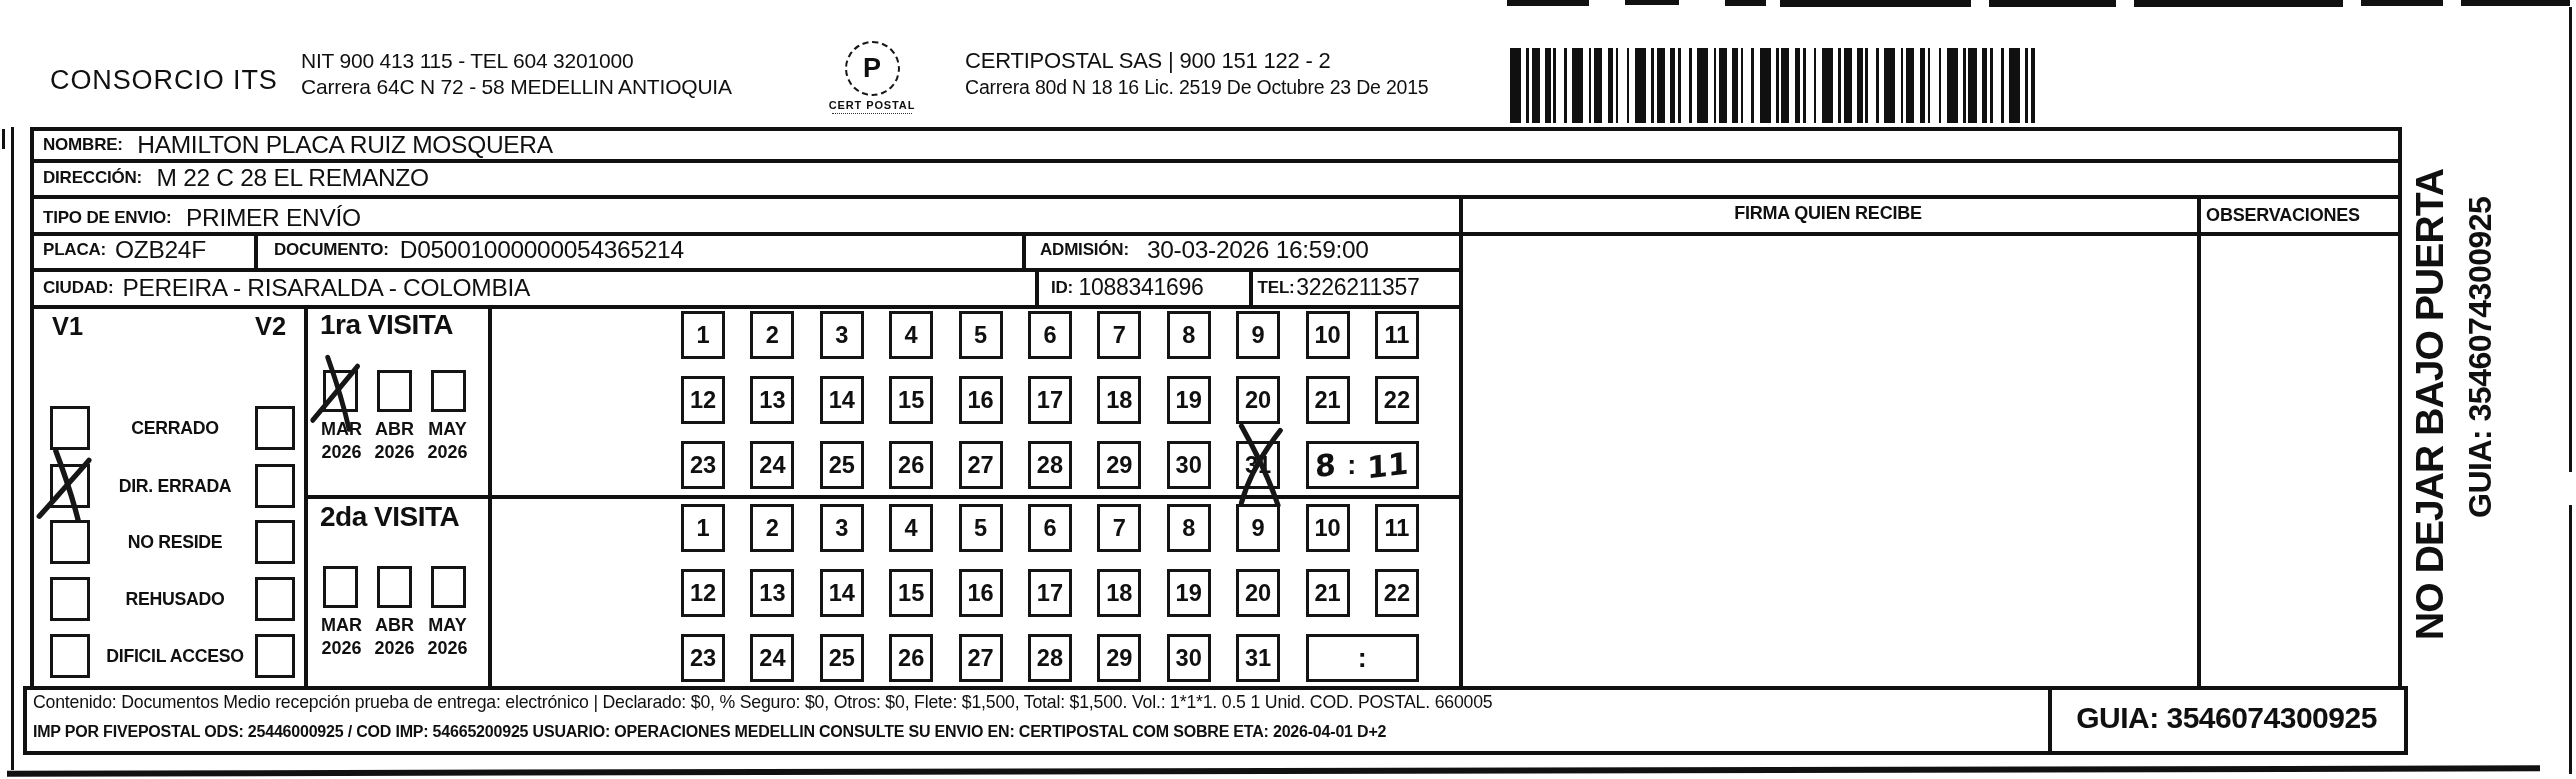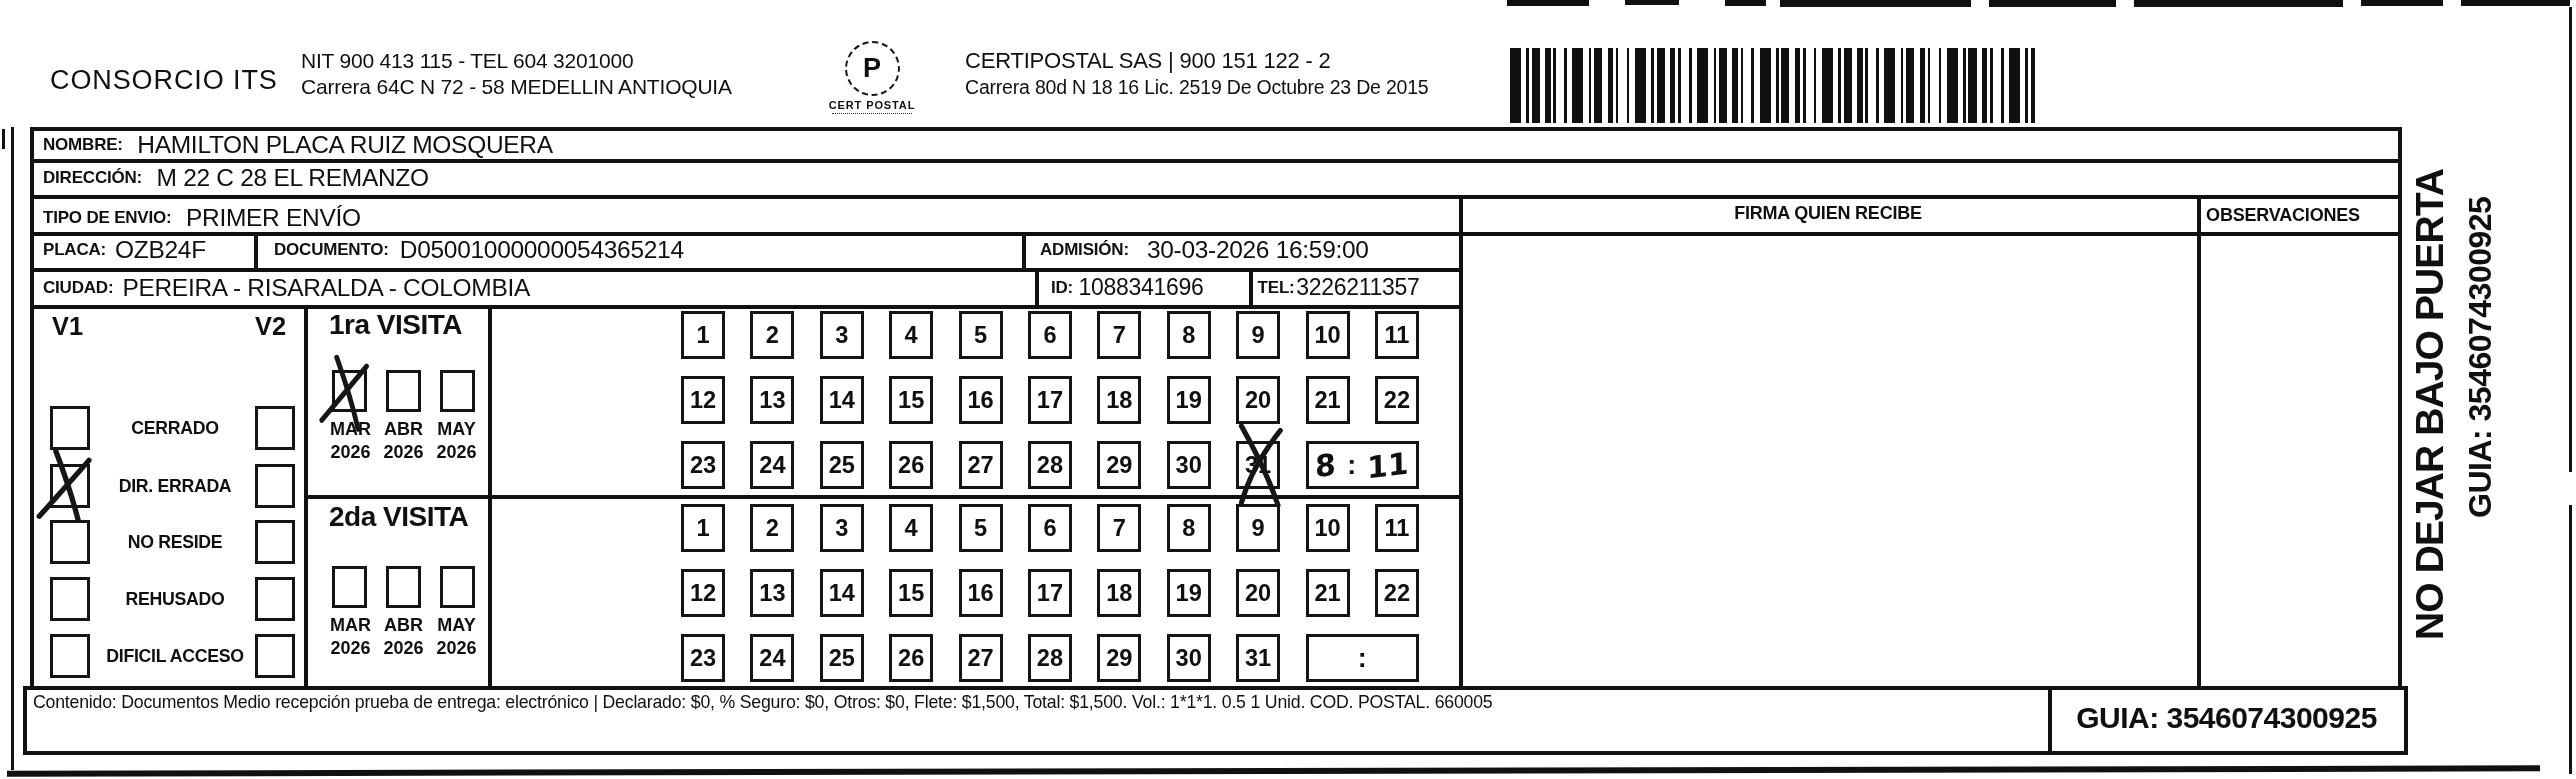--- a/index.html
+++ b/index.html
@@ -31,21 +31,21 @@
   .cbx{position:absolute;width:40px;height:44px;border:3.6px solid #141414;box-sizing:border-box;background:#fff}
   .mbx{position:relative;width:35px;height:42px;border:3.6px solid #141414;box-sizing:border-box;background:#fff}
   .hw{position:absolute;left:-9px;top:-9px;width:calc(100% + 18px);height:calc(100% + 18px);overflow:visible;pointer-events:none}
   .hw path{stroke:#161616;stroke-width:4.5;fill:none;stroke-linecap:round}
   
   .status-row{position:absolute;left:30px;width:276px;height:44px}
   .status-row .lbl{position:absolute;left:65px;width:160px;top:50%;transform:translateY(-50%);
     text-align:center;font-weight:bold;font-size:17.7px;letter-spacing:-0.3px}
   .vhead{position:absolute;font-weight:bold;font-size:25.4px}
   
-  .visit-block{position:absolute;left:318px;width:179px}
+  .visit-block{position:absolute;left:309px;width:179px}
   .visit-title{font-weight:bold;font-size:28px;padding-left:11px;letter-spacing:-0.5px;white-space:nowrap}
   .visit-boxes{display:flex;gap:19px;margin-left:13.6px}
   .visit-l{display:flex;margin-left:6px;font-weight:bold;font-size:18px}
   .visit-l span{width:53px;text-align:center}
   
   .daygrid{position:absolute;left:681px;width:744px;display:grid;
     grid-template-columns:repeat(11,44px);grid-auto-rows:48px;gap:17px 25.4px}
   .day{position:relative;border:3.6px solid #141414;box-sizing:border-box;display:flex;
     align-items:center;justify-content:center;font-weight:bold;font-size:23.6px;background:#fff}
   .timebox{position:relative;grid-column:10/12;border:3.6px solid #141414;box-sizing:border-box;
@@ -411,19 +411,20 @@
       <div class="day">30</div>
       <div class="day">31</div>
       <div class="timebox">
         <span style="width:22px"></span>
         <span class="tb-colon">:</span>
         <span style="width:22px"></span>
       </div>
     </div>
 
   <div class="foot-line" style="left:33px;top:692px;font-size:17.7px;font-weight:500">Contenido: Documentos Medio recepción prueba de entrega: electrónico | Declarado: $0, % Seguro: $0, Otros: $0, Flete: $1,500, Total: $1,500. Vol.: 1*1*1. 0.5  1 Unid. COD. POSTAL. 660005</div>
+  <div class="foot-line" style="left:33px;top:723px;font-size:16px;font-weight:600">IMP POR FIVEPOSTAL ODS: 25446000925 / COD IMP: 54665200925 USUARIO: OPERACIONES MEDELLIN CONSULTE SU ENVIO EN: CERTIPOSTAL COM SOBRE ETA: 2026-04-01 D+2</div>
   <div class="guia-box-text" style="left:2048px;top:701px;width:357px">GUIA: 3546074300925</div>
 
   <div class="vtext" style="left:2408px;top:640px;width:558px;height:53px;font-size:39px;letter-spacing:-0.9px">NO DEJAR BAJO PUERTA</div>
   <div class="vtext" style="left:2462px;top:518px;width:381px;height:42px;font-size:32px;font-weight:600;letter-spacing:-0.5px">GUIA: 3546074300925</div>
 
 </div>
 
 
 </body></html>

